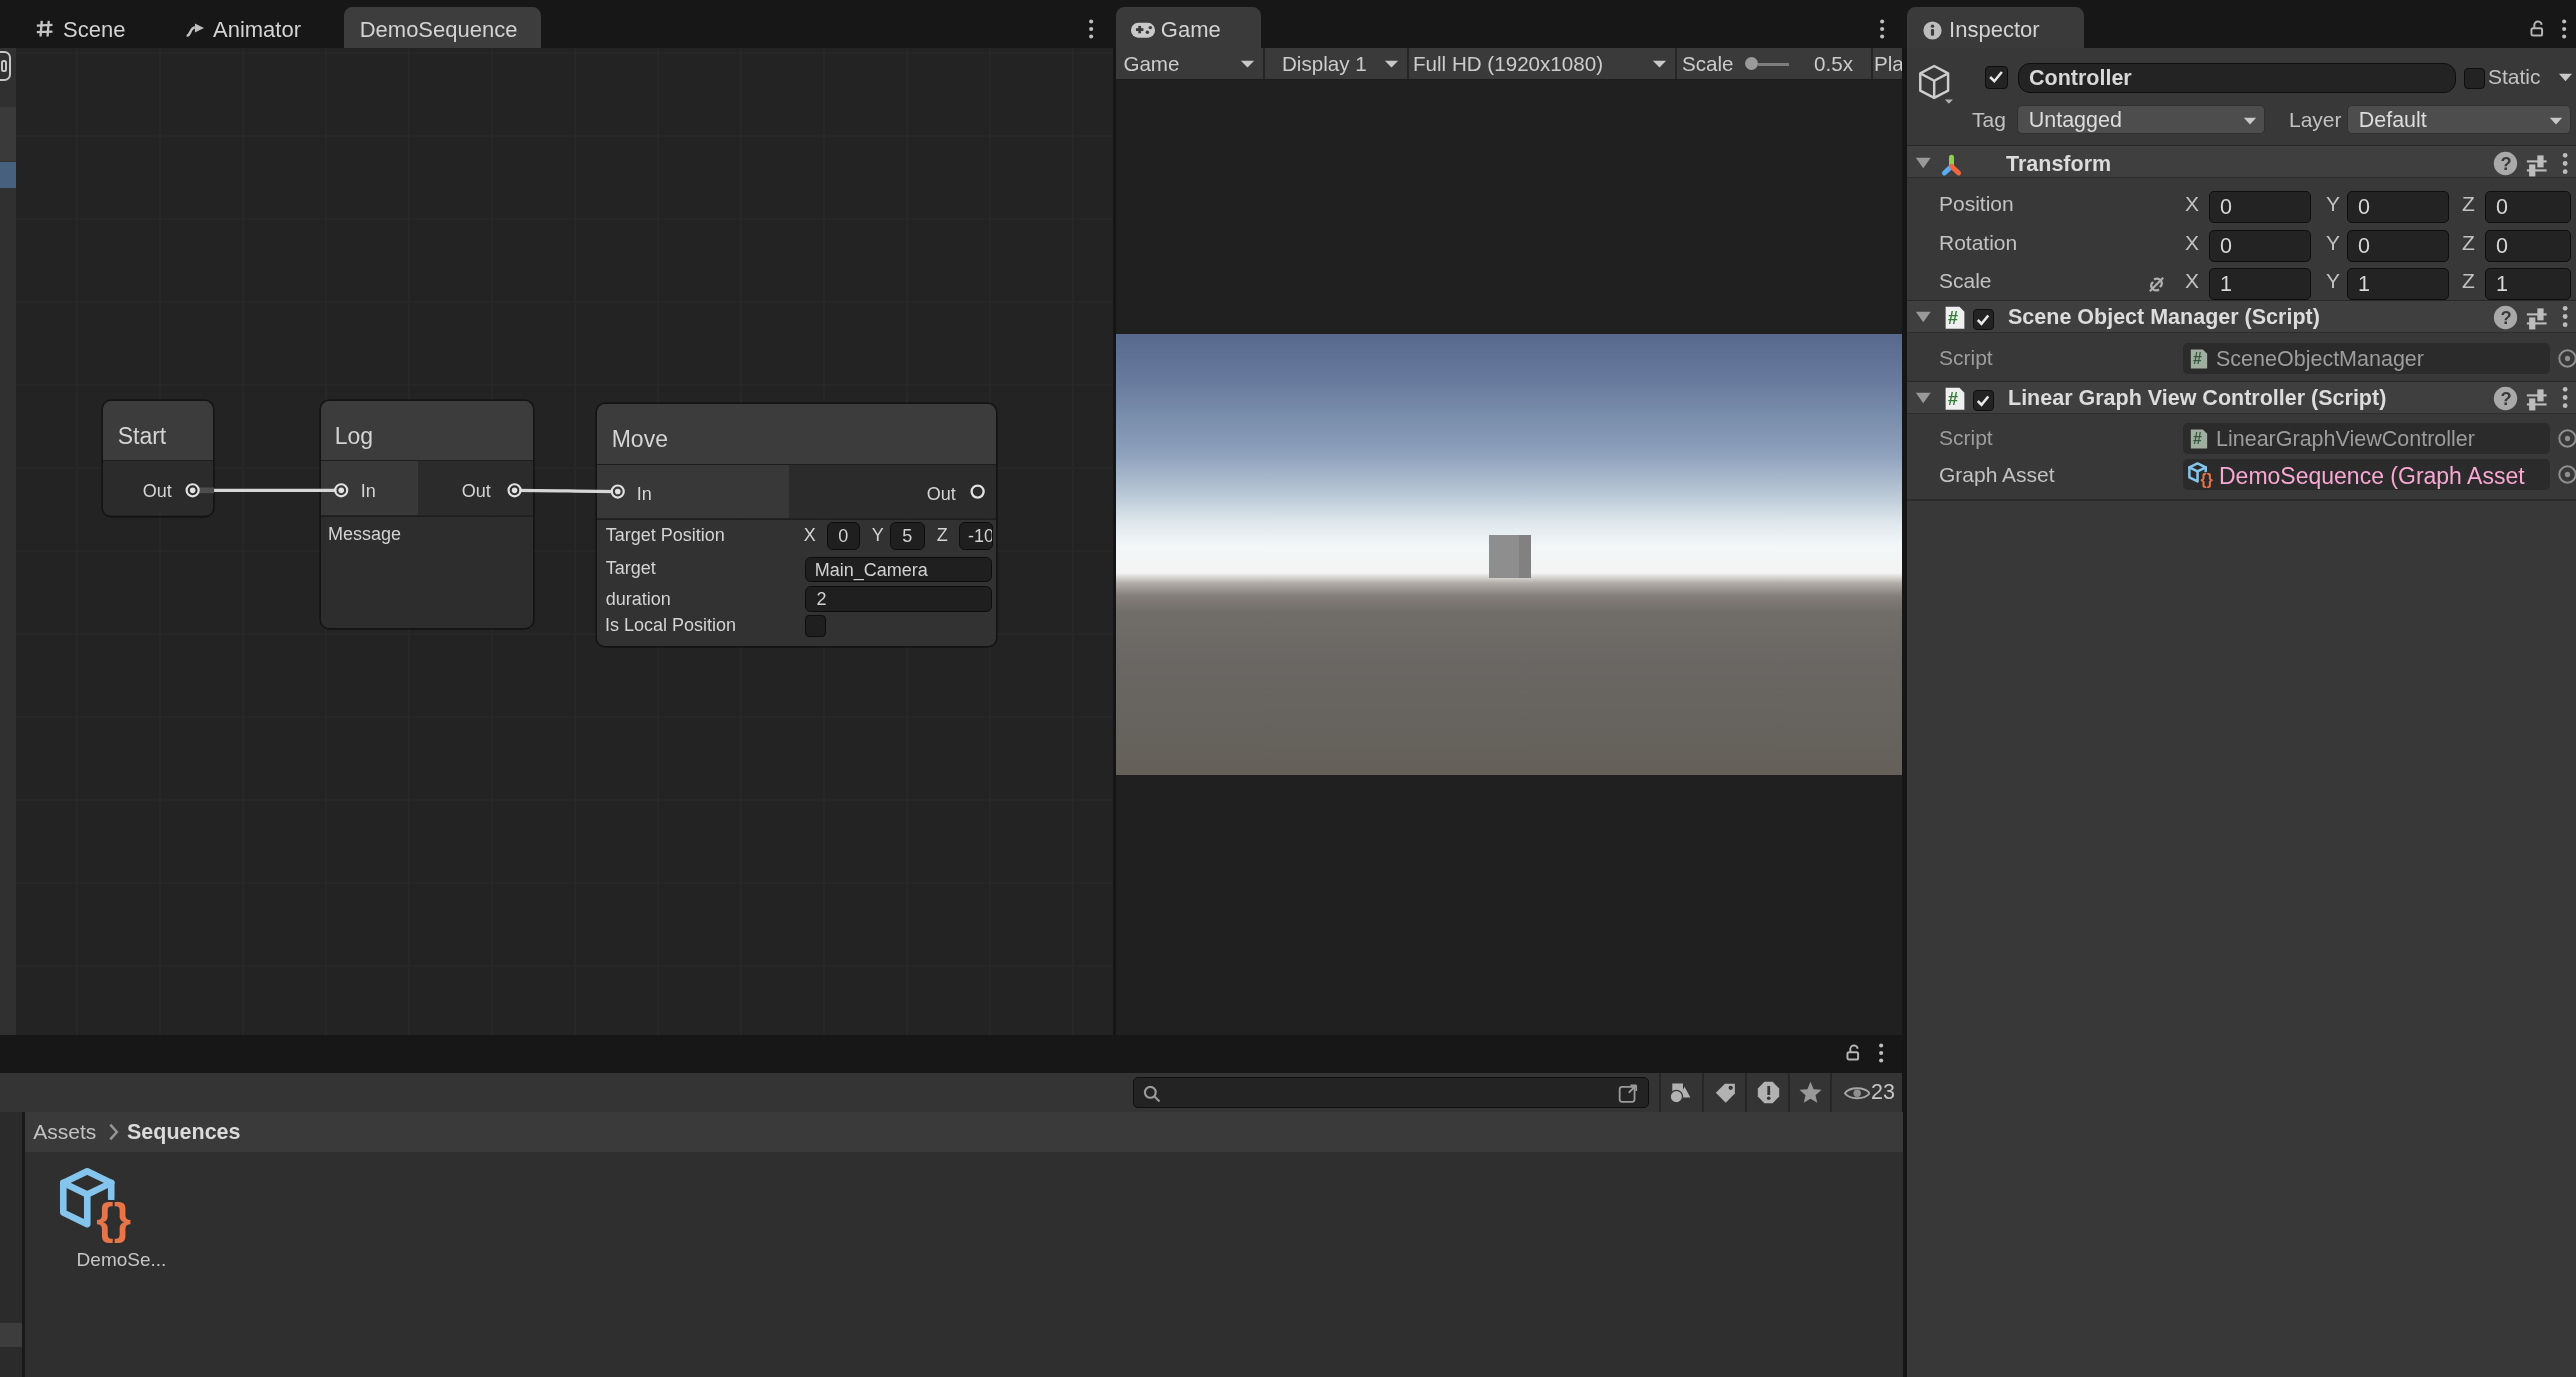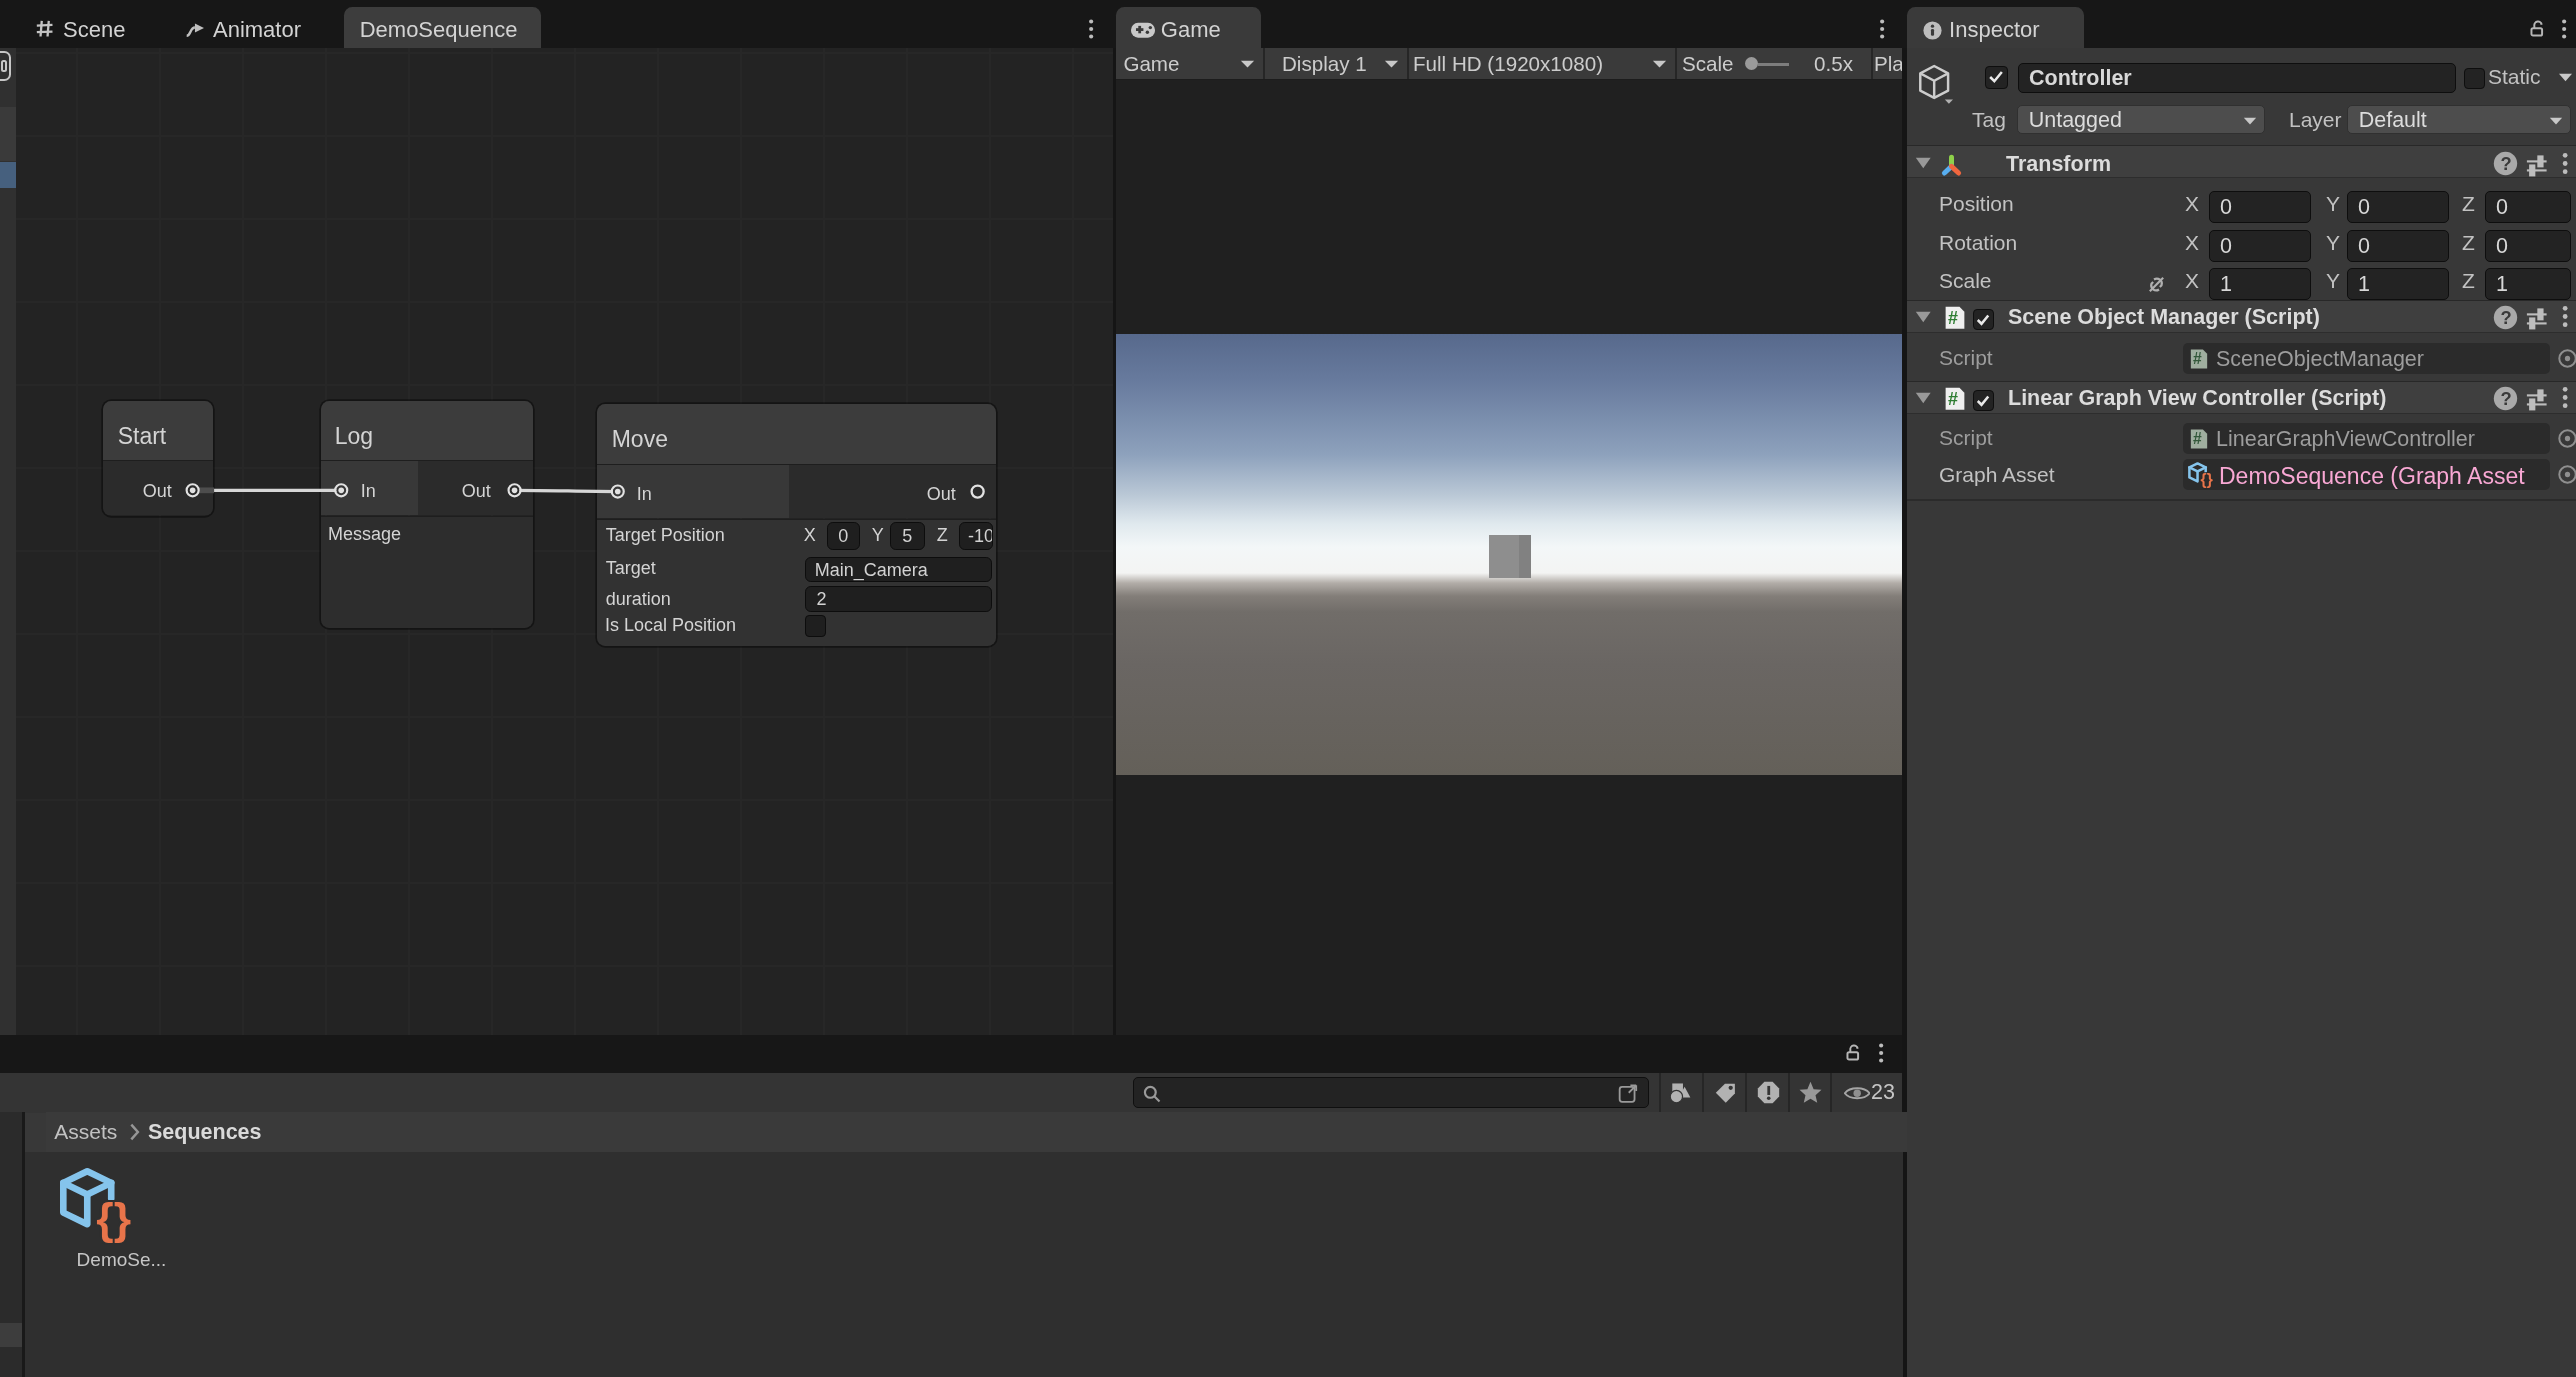--- a/index.html
+++ b/index.html
@@ -262,21 +262,21 @@
       <path d="M1,10 C7,2 25,2 31,10 C25,18 7,18 1,10 Z" fill="none" stroke="#a5a5a5" stroke-width="2.4"></path>
       <circle cx="16" cy="10" r="4.5" fill="#8f8f8f"></circle>
     </svg>
     <div class="abs" style="left:1871px;top:7.4px;font-size:21.5px;color:#c6c6c6;">23</div>
   </div>
 
   <div class="abs" style="left:0;top:1112px;width:21.5px;height:265px;background:#2b2b2b;">
     <div class="abs" style="left:0;top:211px;width:21.5px;height:24px;background:#3d3d3d;"></div>
   </div>
   <div class="abs" style="left:21.5px;top:1112px;width:3.3px;height:265px;background:#191919;"></div>
-  <div class="abs" style="left:25px;top:1112px;width:1878px;height:40px;background:#3a3a3a;margin-left:21px;">
+  <div class="abs" style="left:25px;top:1112px;width:1878px;height:40px;background:#3a3a3a;">
     <div class="abs itxt" style="left:8.3px;top:8.3px;">Assets</div>
     <svg class="abs" style="left:82px;top:10.7px;" width="13.2" height="18" viewBox="0 0 16 22">
         <path d="M4,2 L12,11 L4,20" stroke="#969696" stroke-width="3" fill="none"></path>
       </svg>
     <div class="abs" style="left:102px;top:8.3px;font-size:21.5px;font-weight:bold;color:#dadada;">Sequences</div>
   </div>
   <div class="abs" style="left:25px;top:1152px;width:1878px;height:225px;background:#2f2f2f;">
 
     <svg class="abs" style="left:35px;top:15px;" width="76" height="78" viewBox="0 0 92 94">
       <g fill="none" stroke="#85c4ec" stroke-width="8" stroke-linejoin="round" stroke-linecap="round">
@@ -297,21 +297,21 @@
       <path d="M4,11 L21,20 L38,11"></path>
       <path d="M21,20 L21,41"></path>
     </g>
     <path d="M34,43 L44,43 L39,48 Z" fill="#b0b0b0"></path>
   </svg>
   <div class="vbox" style="left:1985px;top:66px;width:23px;height:23px;border-radius:4.1px;">
     <svg width="20" height="20" viewBox="0 0 24 24">
         <path d="M5,12 L10,17 L19,6" stroke="#e8e8e8" stroke-width="3" fill="none"></path>
       </svg>
   </div>
-  <div class="vbox" style="left:2018px;top:63px;width:438px;height:30px;font-weight:bold;padding:1.7px 0 0 10px;">Controller</div>
+  <div class="vbox" style="left:2018px;top:63px;width:438px;height:30px;font-weight:bold;padding:1.7px 0 0 10px;border-radius:12px;">Controller</div>
   <div class="vbox" style="left:2464px;top:68px;width:20.6px;height:20.6px;border-radius:4.1px;"></div>
   <div class="abs itxt" style="left:2488px;top:65px;">Static</div>
   <svg class="abs" style="left:2558px;top:73px;" width="15" height="9" viewBox="0 0 18 11">
       <path d="M1,1 L9,10 L17,1 Z" fill="#c8c8c8"></path>
     </svg>
 
   <div class="abs itxt" style="left:1972px;top:108px;">Tag</div>
   <div class="abs" style="left:2017px;top:105px;width:248px;height:29px;background:#4d4d4d;border-radius:5px;border:0.8px solid #303030;">
     <div class="abs" style="left:10.7px;top:1.7px;font-size:21.5px;color:#dcdcdc;">Untagged</div>
     <svg class="abs" style="left:225px;top:10.7px;" width="14" height="8.3" viewBox="0 0 17 10">

